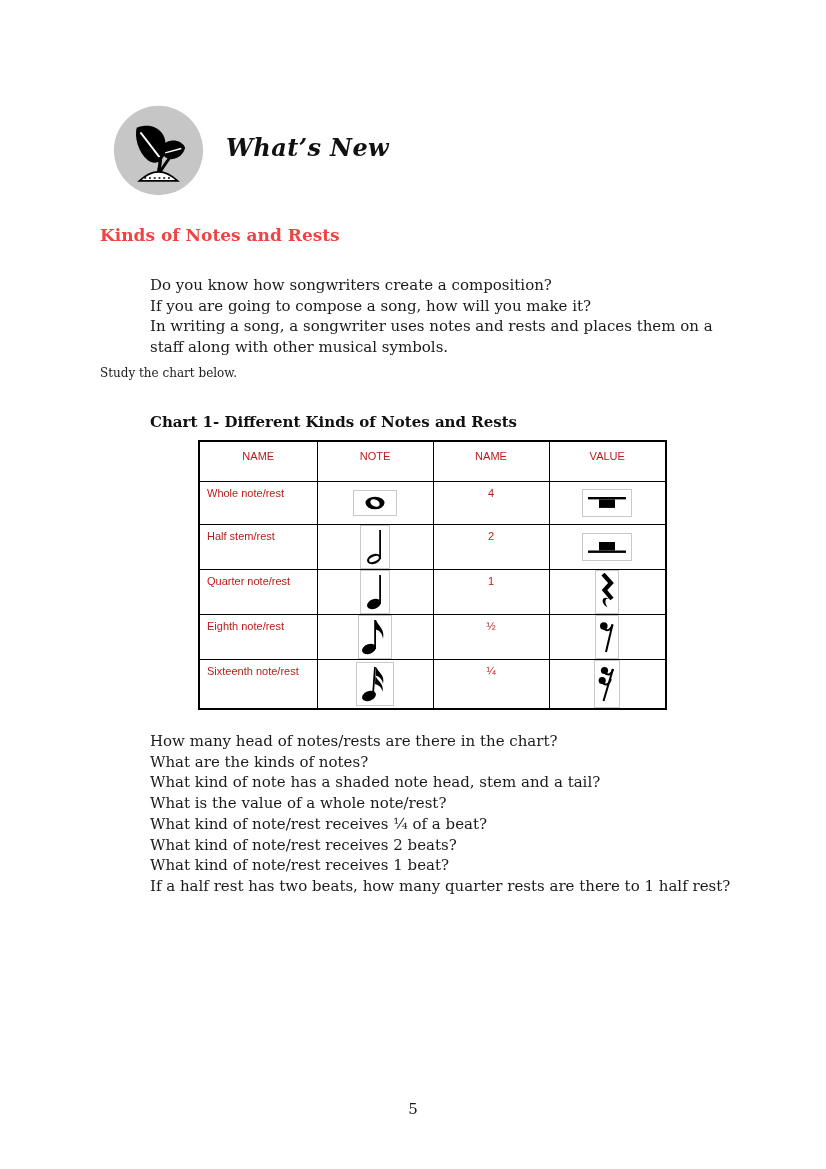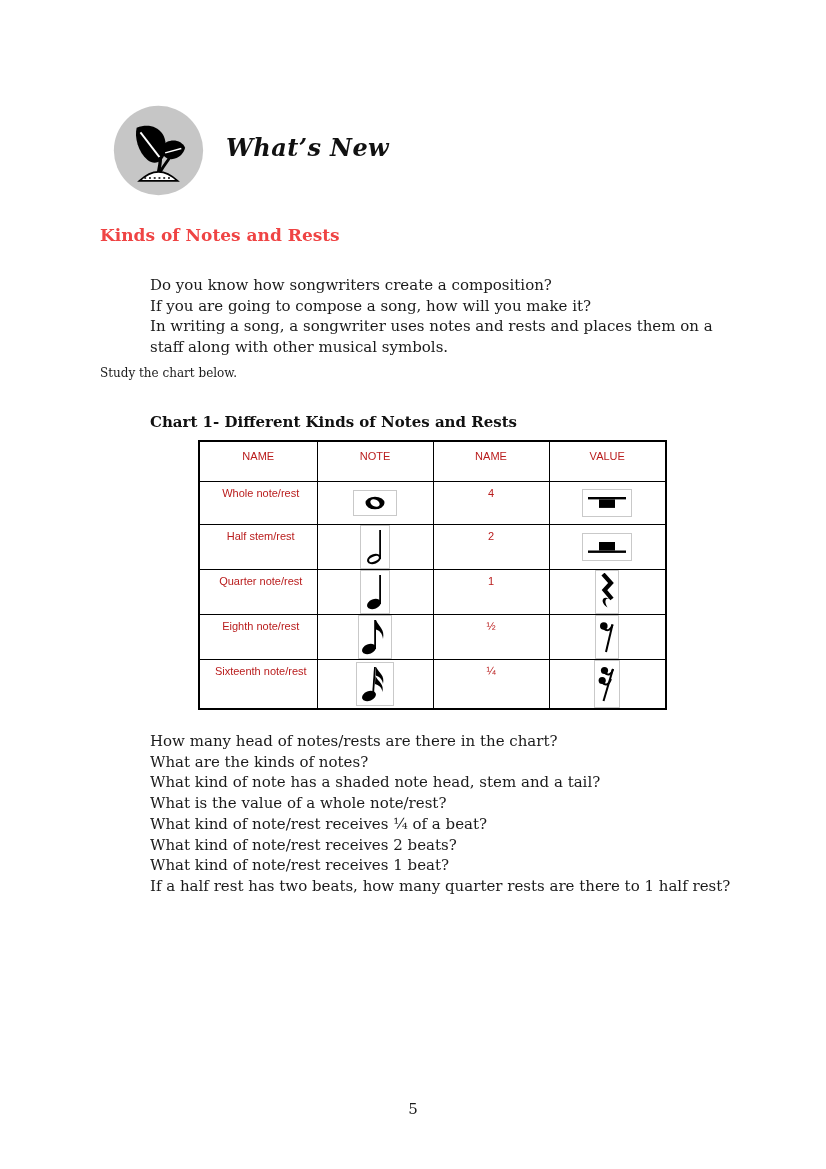--- a/index.html
+++ b/index.html
@@ -28,21 +28,21 @@
   .chart-table {
     position:absolute; left:198px; top:440px; width:467px;
     border-collapse:collapse; table-layout:fixed;
     font-family:"Liberation Sans", sans-serif; color:#b91c1c;
     border:2px solid #000;
   }
   .chart-table th, .chart-table td { border:1px solid #000; overflow:hidden; }
   .chart-table thead tr { height:40px; }
   .chart-table tbody tr { height:43px; }
   .chart-table th { font-weight:normal; font-size:11px; vertical-align:top; padding-top:8px; text-align:center; }
-  td.cell-name { font-size:11px; vertical-align:top; text-align:center; padding:5px 2px 0 7px; }
+  td.cell-name { font-size:11px; vertical-align:top; text-align:left; padding:5px 2px 0 7px; }
   td.cell-val  { font-size:11px; vertical-align:top; text-align:center; padding-top:5px; }
   td.cell-sym  { text-align:center; vertical-align:middle; padding:0; }
 
   .imgbox {
     display:inline-block; border:1px solid #c9c9c9; background:#fff;
     padding:2px 3px; line-height:0; vertical-align:middle;
   }
 
   .questions { position:absolute; left:150px; top:731px; font-size:15px; line-height:20.7px; }
 

